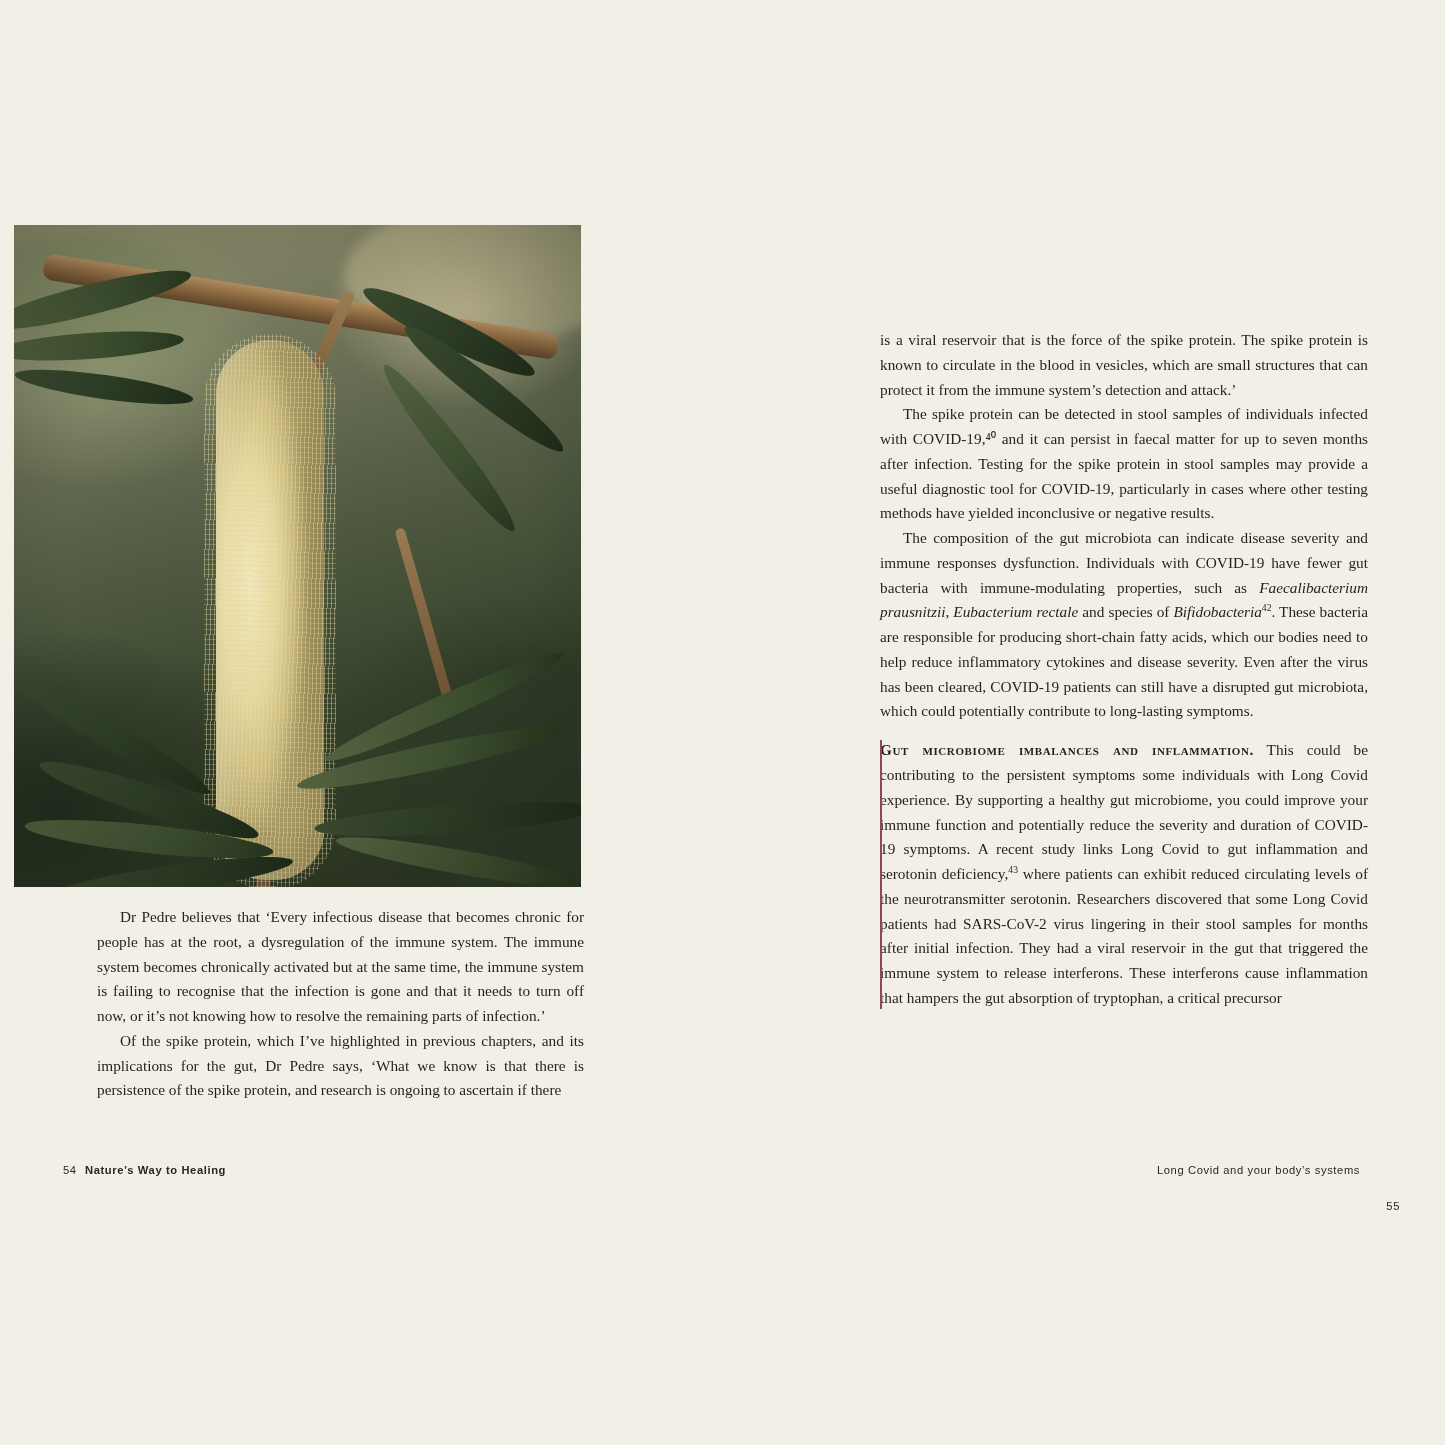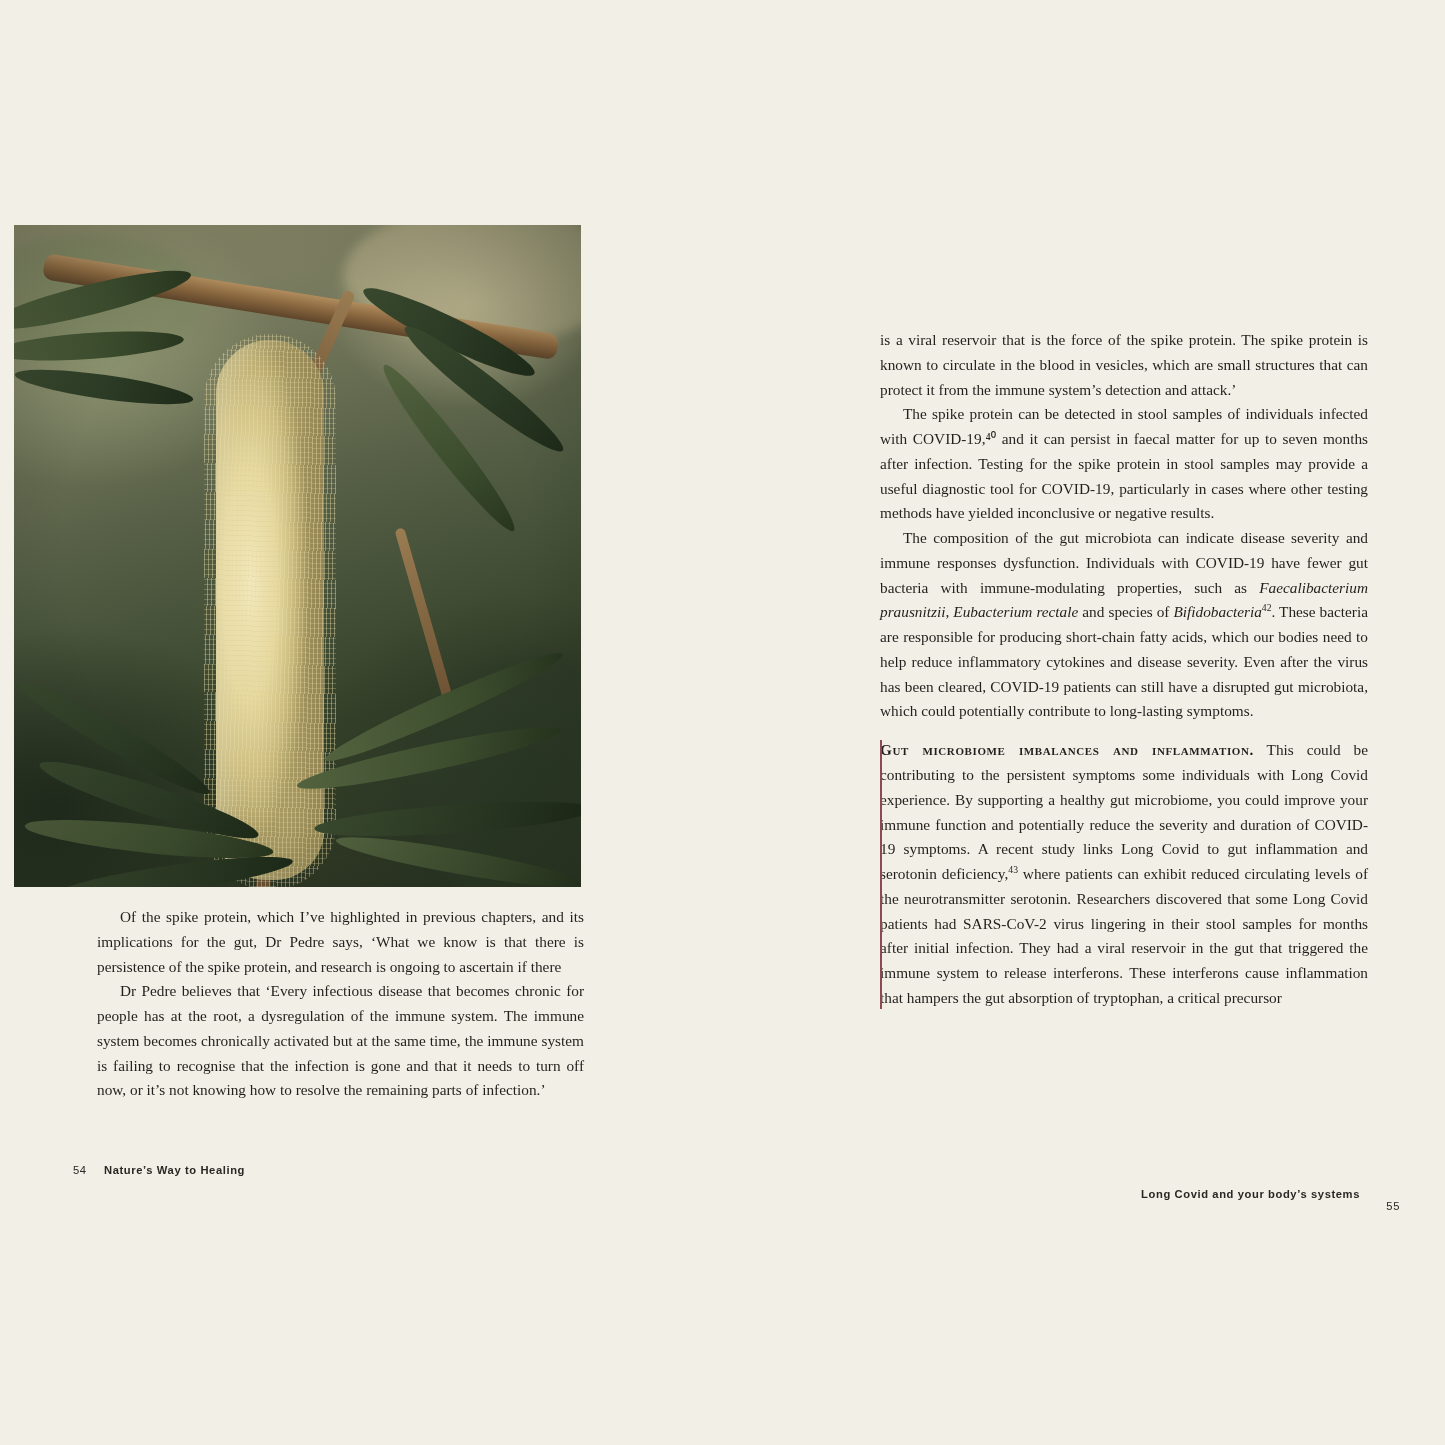--- a/index.html
+++ b/index.html
@@ -134,23 +134,23 @@
   }
 
   .footer {
     position: absolute;
     font-family: "Liberation Sans", sans-serif;
     font-size: 11.2px;
     letter-spacing: 0.6px;
     color: #2b2623;
     top: 1164px;
   }
-  #footer-left-num { left: 73px; }
-  #footer-left-title { left: 104px; font-weight: 600; }
-  #footer-right-title { right: 103px; font-weight: 700; margin-top: 24px; }
+  #footer-left-num { left: 63px; }
+  #footer-left-title { left: 85px; font-weight: 600; }
+  #footer-right-title { right: 103px; font-weight: 400; }
   #footer-right-num { right: 63px; margin-top: 36px; }
 
   
   #page-right {
     position: absolute;
     left: 740px;
     top: 0px;
     width: 723px;
     height: 1154px;
   }
@@ -223,22 +223,22 @@
       <div class="leaf light" style="left:280px; top:520px; width:270px; height:26px; transform:rotate(-12deg);"></div>
       <div class="leaf light" style="left:300px; top:470px; width:260px; height:24px; transform:rotate(-24deg);"></div>
       <div class="leaf" style="left:300px; top:580px; width:280px; height:28px; transform:rotate(-4deg);"></div>
       <div class="leaf" style="left:40px; top:640px; width:240px; height:26px; transform:rotate(-8deg);"></div>
       <div class="leaf light" style="left:320px; top:625px; width:250px; height:24px; transform:rotate(10deg);"></div>
 
       <div class="photo-vignette"></div>
     </div>
 
     <div class="body-col" id="left-text">
+      <p>Dr Pedre believes that ‘Every infectious disease that becomes chronic for people has at the root, a dysregulation of the immune system. The immune system becomes chronically activated but at the same time, the immune system is failing to recognise that the infection is gone and that it needs to turn off now, or it’s not knowing how to resolve the remaining parts of infection.’</p>
       <p>Of the spike protein, which I’ve highlighted in previous chapters, and its implications for the gut, Dr Pedre says, ‘What we know is that there is persistence of the spike protein, and research is ongoing to ascertain if there</p>
-      <p>Dr Pedre believes that ‘Every infectious disease that becomes chronic for people has at the root, a dysregulation of the immune system. The immune system becomes chronically activated but at the same time, the immune system is failing to recognise that the infection is gone and that it needs to turn off now, or it’s not knowing how to resolve the remaining parts of infection.’</p>
     </div>
 
     <div class="footer" id="footer-left-num">54</div>
     <div class="footer" id="footer-left-title">Nature’s Way to Healing</div>
   </div>
 
   <div id="page-right">
 
     <div class="body-col" id="right-text">
       <p class="noindent">is a viral reservoir that is the force of the spike protein. The spike protein is known to circulate in the blood in vesicles, which are small structures that can protect it from the immune system’s detection and attack.’</p>

